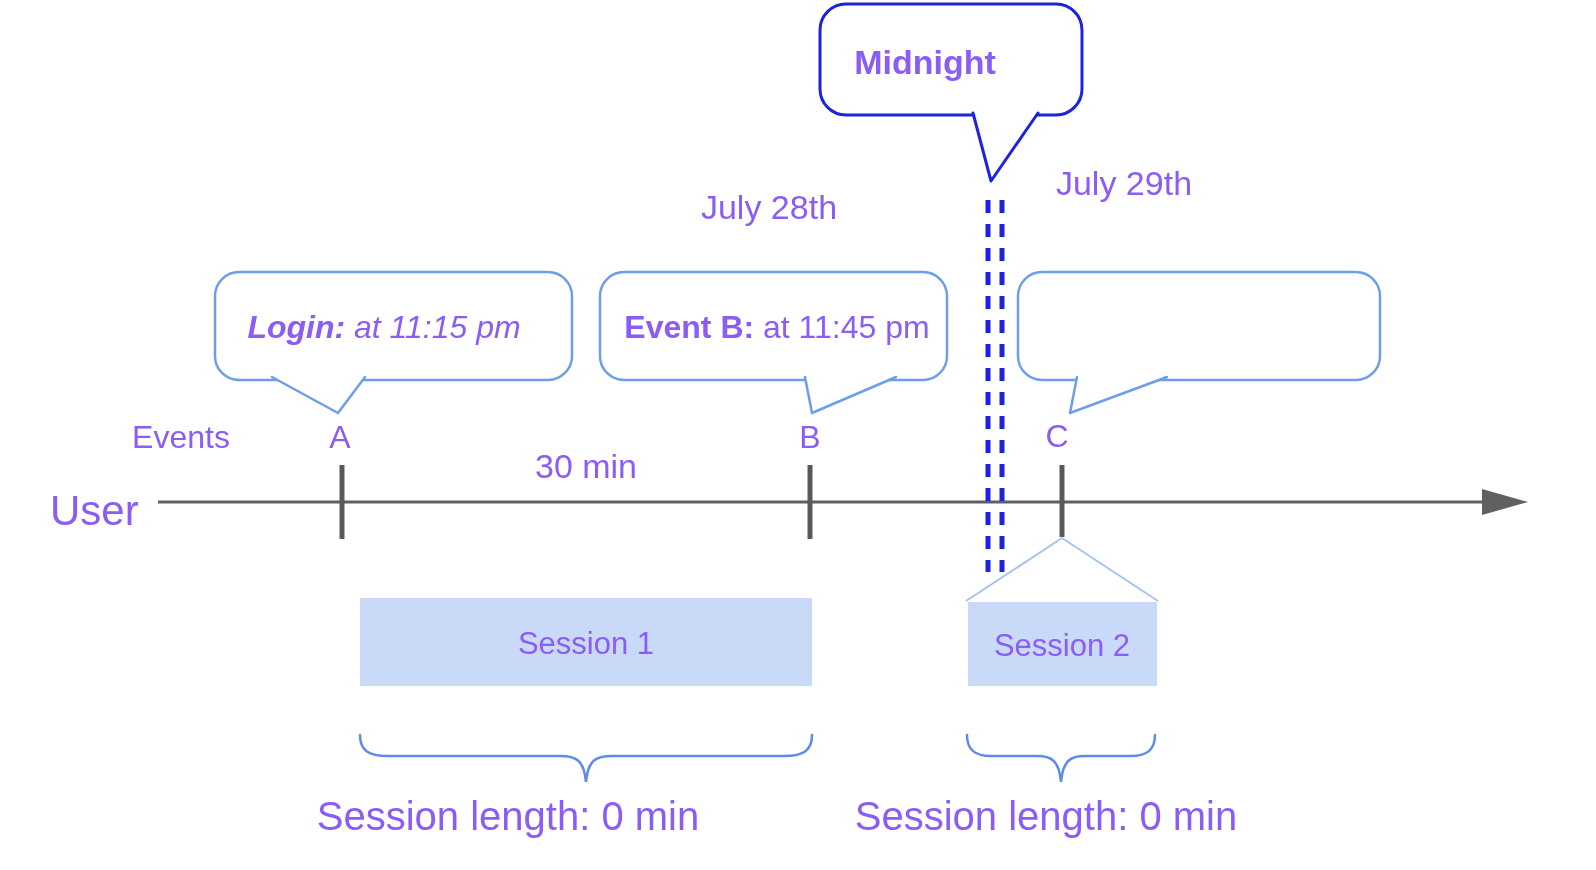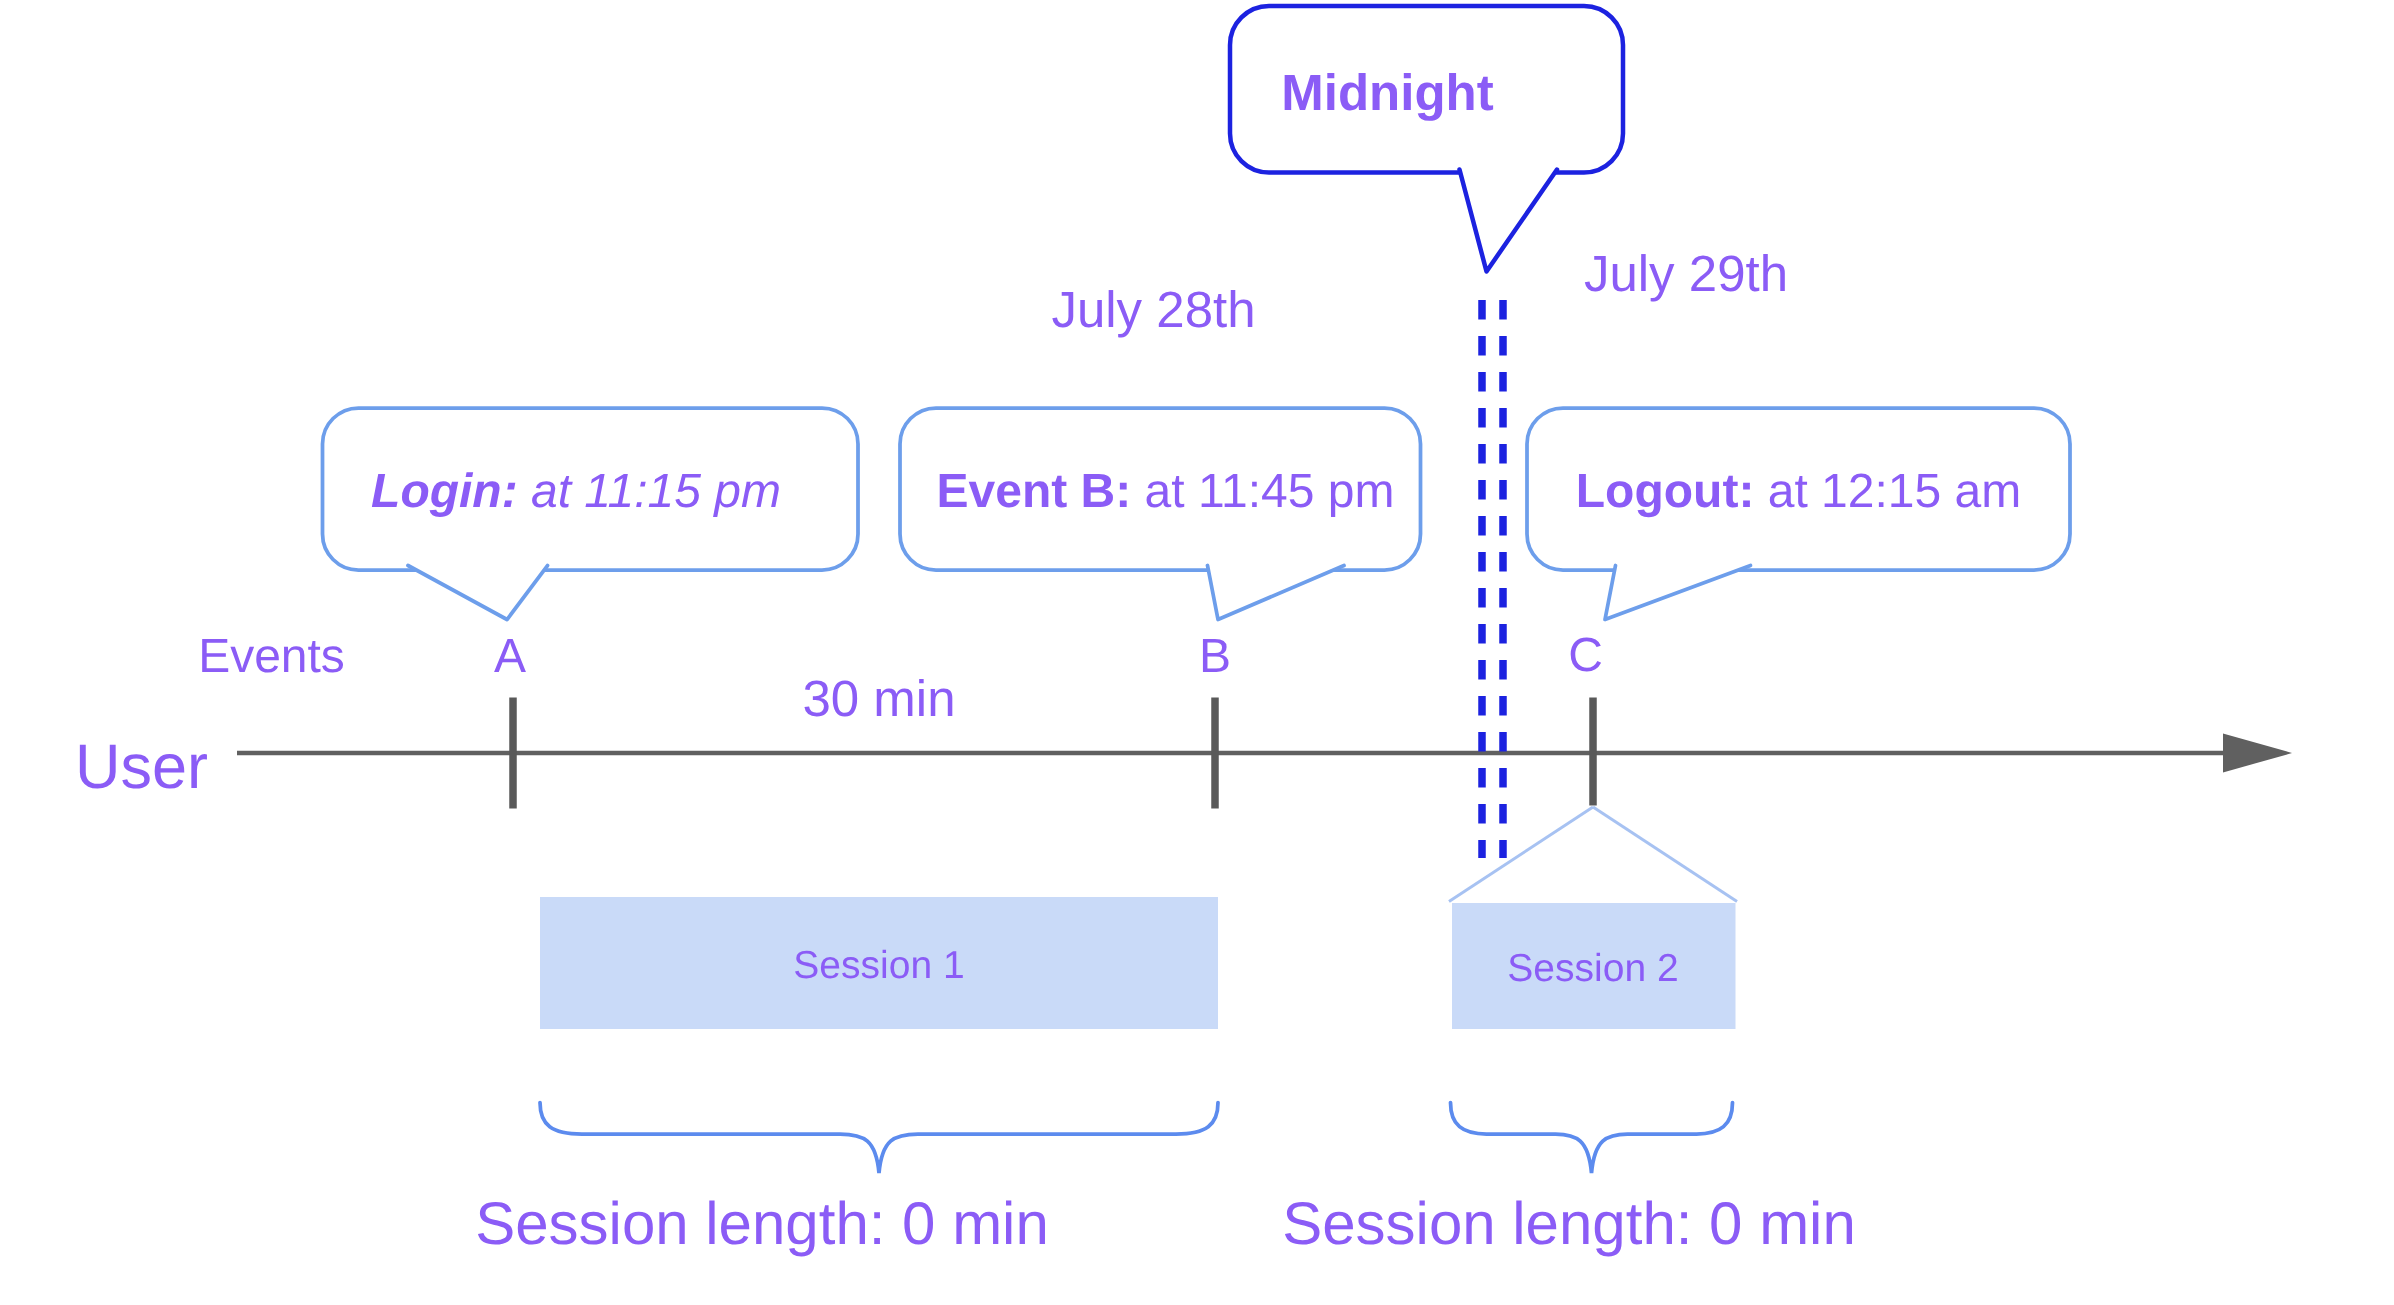--- a/index.html
+++ b/index.html
@@ -23,21 +23,21 @@
     transform: translate(-50%, -50%);
     color: #8b5cf6;
   }
   .txt.left-anchor { transform: translate(0, -50%); }
   .f-date   { font-size: 34px; }
   .f-bubble { font-size: 32px; }
   .f-mid    { font-size: 34px; font-weight: bold; }
   .f-row    { font-size: 32px; }
   .f-user   { font-size: 42px; }
   .f-min    { font-size: 34px; }
-  .f-box    { font-size: 26px; }
+  .f-box    { font-size: 31px; }
   .f-len    { font-size: 40px; }
   .b { font-weight: bold; }
 </style>
 </head>
 <body>
 
 <div class="stage">
 
   <svg class="layer" width="1596" height="870" viewBox="0 0 1596 870">
 
@@ -77,21 +77,20 @@
 
   <div class="txt f-date" style="left:769px; top:183px;margin-top:24px;">July 28th</div>
   <div class="txt f-date" style="left:1124px; top:183px;">July 29th</div>
 
   <div class="txt f-mid" style="left:925px; top:62px;">Midnight</div>
 
   <div class="txt f-bubble" style="left:384px; top:327px;font-style:italic;"><span class="b">Login:</span><span> at 11:15 pm</span></div>
 
   <div class="txt f-bubble" style="left:777px; top:327px;"><span class="b">Event B:</span><span> at 11:45 pm</span></div>
 
-  <div class="txt f-bubble" style="left:1199px; top:327px;"><span class="b">Logout:</span><span> at 12:15 am</span></div>
 
   <div class="txt f-row" style="left:181px; top:437px;">Events</div>
   <div class="txt f-row" style="left:340px; top:437px;">A</div>
   <div class="txt f-row" style="left:810px; top:437px;">B</div>
   <div class="txt f-row" style="left:1057px; top:436px;">C</div>
 
   <div class="txt f-min" style="left:586px; top:466px;">30 min</div>
   <div class="txt f-user left-anchor" style="left:50px; top:511px;">User</div>
 
   <div class="txt f-box" style="left:586px; top:643px;">Session 1</div>

